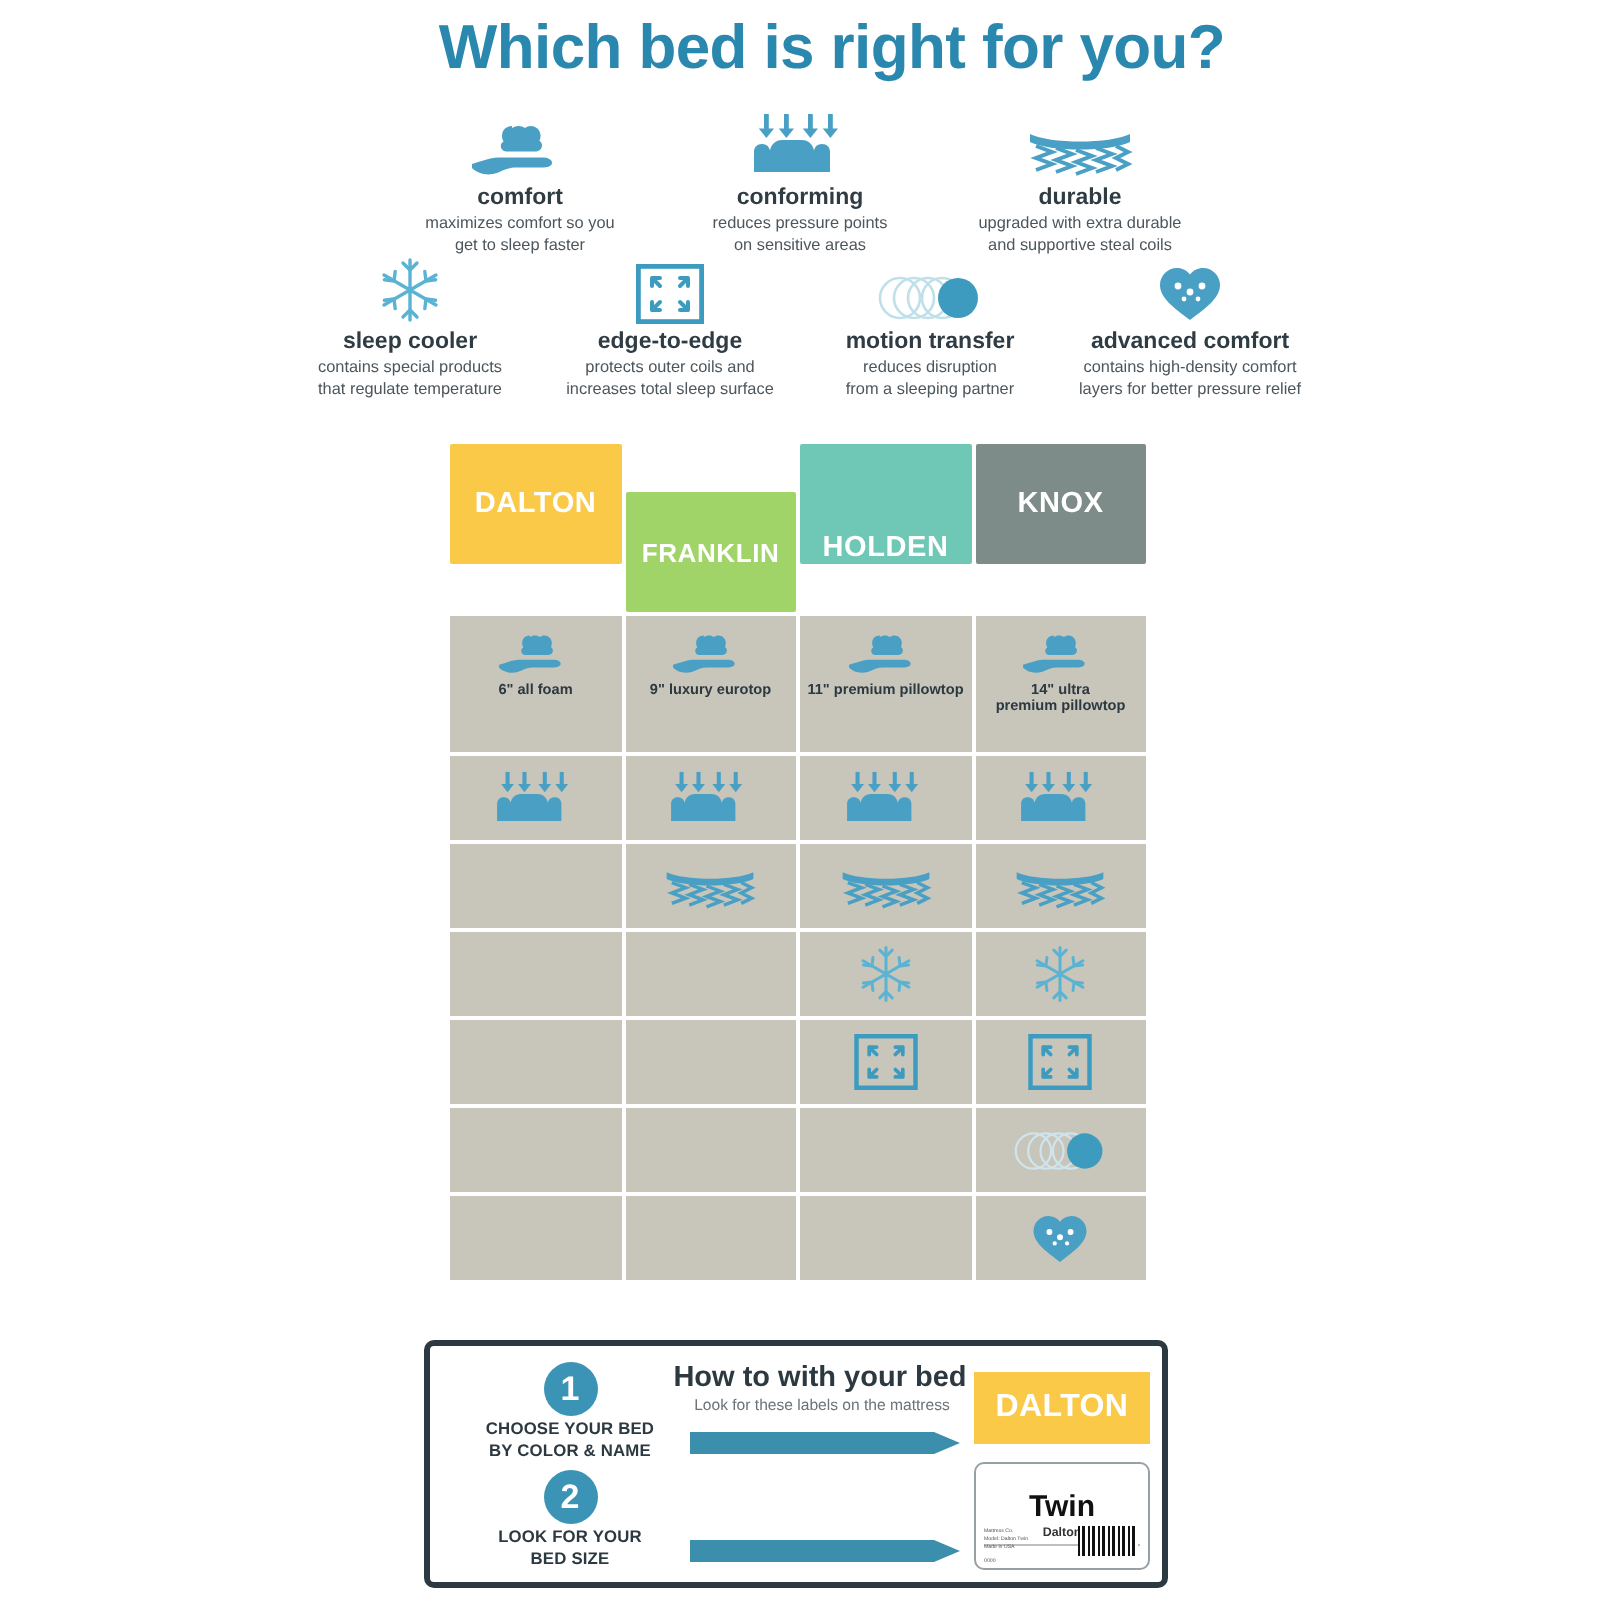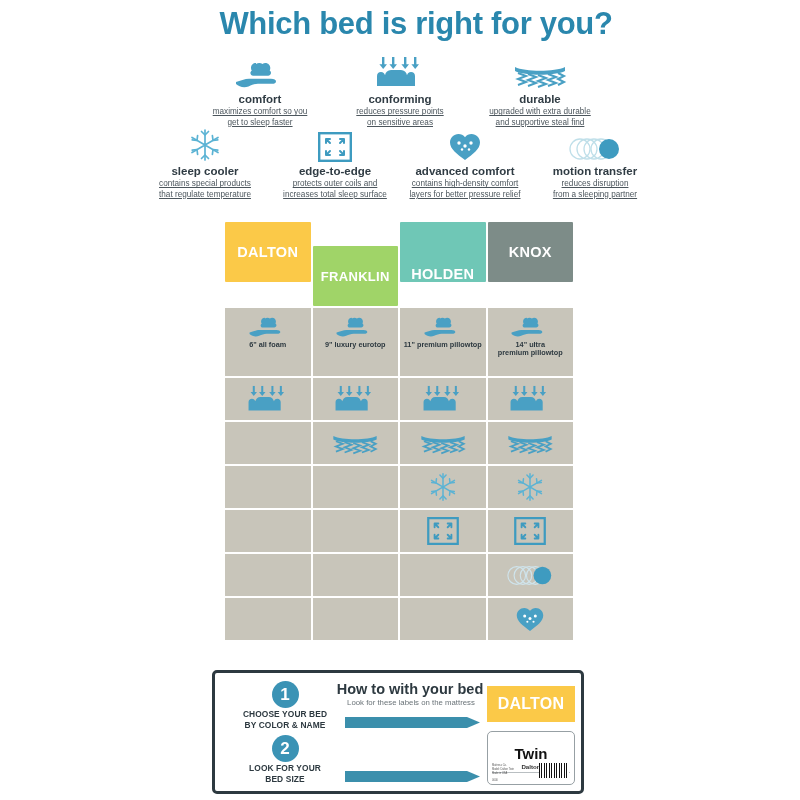--- a/index.html
+++ b/index.html
@@ -18,21 +18,21 @@
 
   
   .feat-row{position:absolute;display:flex;justify-content:center;}
   .feat-row-1{top:56px;left:190px;width:420px;}
   .feat-row-2{top:128px;left:140px;width:520px;}
   .feature{text-align:center;padding:0 4px;}
   .feat-row-1 .feature{width:140px;}
   .feat-row-2 .feature{width:130px;}
   .feat-ico{height:34px;display:flex;align-items:flex-end;justify-content:center;margin-bottom:3px;}
   .feat-name{font-size:11.5px;font-weight:bold;color:#303c44;line-height:1.15;}
-  .feat-desc{font-size:8.2px;color:#4c565d;line-height:1.3;margin-top:1px;text-decoration:underline;}
+  .feat-desc{font-size:8.2px;color:#4c565d;line-height:1.3;margin-top:1px;}
 
   
   #grid{position:absolute;left:225px;top:222px;width:348px;}
   .grid-row{display:flex;gap:2px;margin-bottom:2px;}
   .cell{width:85.5px;box-sizing:border-box;position:relative;
         display:flex;align-items:center;justify-content:center;}
   .hdr{height:60px;border-radius:1px;}
   .hdr span{font-size:14.5px;font-weight:bold;color:#ffffff;letter-spacing:0.3px;}
   .hdr.c-dalton{background:#fbc948;}
   .hdr.c-franklin{background:#a0d468;margin-top:24px;}
@@ -130,21 +130,21 @@
             <path d="M15 14l8 3-8 3 8 3-8 3"></path>
             <path d="M25 15l8 3-8 3 8 3-8 3"></path>
             <path d="M35 14l8 3-8 3 8 3-8 3"></path>
             <path d="M45 13l6 3-6 3 6 3-6 3"></path>
           </g>
         </svg>
       </div>
       <div class="feat-name">durable</div>
       <div class="feat-desc">
         <span>upgraded with extra durable</span><br>
-        <span>and supportive steal find</span>
+        <span>and supportive steal coils</span>
       </div>
     </div>
 
   </div>
 
   <div class="feat-row feat-row-2">
 
     <div class="feature">
       <div class="feat-ico">
         <svg width="34" height="34" viewBox="0 0 34 34">
@@ -172,59 +172,59 @@
             <path d="M22 11l4-4M26 7v4M26 7h-4"></path>
             <path d="M12 19l-4 4M8 23v-4M8 23h4"></path>
             <path d="M22 19l4 4M26 23v-4M26 23h-4"></path>
           </g>
         </svg>
       </div>
       <div class="feat-name">edge-to-edge</div>
       <div class="feat-desc">
         <span>protects outer coils and</span><br>
         <span>increases total sleep surface</span>
+      </div>
+    </div>
+
+    <div class="feature">
+      <div class="feat-ico">
+        <svg width="52" height="26" viewBox="0 0 52 26">
+          <g fill="none" stroke="#bfdfe9" stroke-width="1.3">
+            <circle cx="11" cy="13" r="10"></circle>
+              <circle cx="18" cy="13" r="10"></circle>
+            <circle cx="25" cy="13" r="10"></circle>
+              <circle cx="32" cy="13" r="10"></circle>
+          </g>
+          <circle cx="40" cy="13" r="10" fill="#3e9bc0"></circle>
+        </svg>
+      </div>
+      <div class="feat-name">motion transfer</div>
+      <div class="feat-desc">
+        <span>reduces disruption</span><br>
+        <span>from a sleeping partner</span>
       </div>
     </div>
 
     <div class="feature">
       <div class="feat-ico">
         <svg width="34" height="30" viewBox="0 0 34 30">
           <path d="M17 28C9 22 2 17 2 10.5 2 5.8 5.8 2 10.5 2 13 2 15.4 3.2 17 5.2 18.6 3.2 21 2 23.5 2 28.2 2 32 5.8 32 10.5 32 17 25 22 17 28z" fill="#49a0c4"></path>
           <g fill="#ffffff">
             <circle cx="11" cy="11" r="1.7"></circle>
               <circle cx="17" cy="14" r="1.7"></circle>
             <circle cx="23" cy="11" r="1.7"></circle>
               <circle cx="14" cy="17.5" r="1.2"></circle>
             <circle cx="21" cy="17.5" r="1.2"></circle>
           </g>
         </svg>
       </div>
       <div class="feat-name">advanced comfort</div>
       <div class="feat-desc">
         <span>contains high-density comfort</span><br>
         <span>layers for better pressure relief</span>
-      </div>
-    </div>
-
-    <div class="feature">
-      <div class="feat-ico">
-        <svg width="52" height="26" viewBox="0 0 52 26">
-          <g fill="none" stroke="#bfdfe9" stroke-width="1.3">
-            <circle cx="11" cy="13" r="10"></circle>
-              <circle cx="18" cy="13" r="10"></circle>
-            <circle cx="25" cy="13" r="10"></circle>
-              <circle cx="32" cy="13" r="10"></circle>
-          </g>
-          <circle cx="40" cy="13" r="10" fill="#3e9bc0"></circle>
-        </svg>
-      </div>
-      <div class="feat-name">motion transfer</div>
-      <div class="feat-desc">
-        <span>reduces disruption</span><br>
-        <span>from a sleeping partner</span>
       </div>
     </div>
 
   </div>
 
   <div id="grid">
 
     <div class="grid-row">
       <div class="cell hdr c-dalton">
         <span>DALTON</span>

